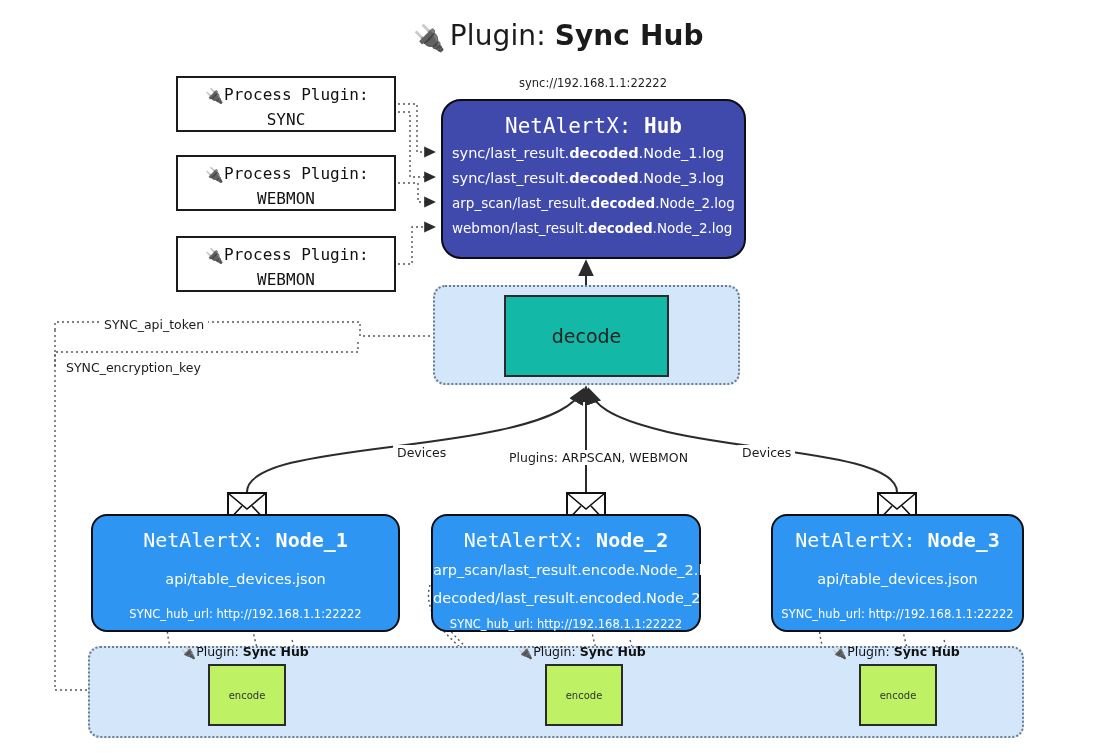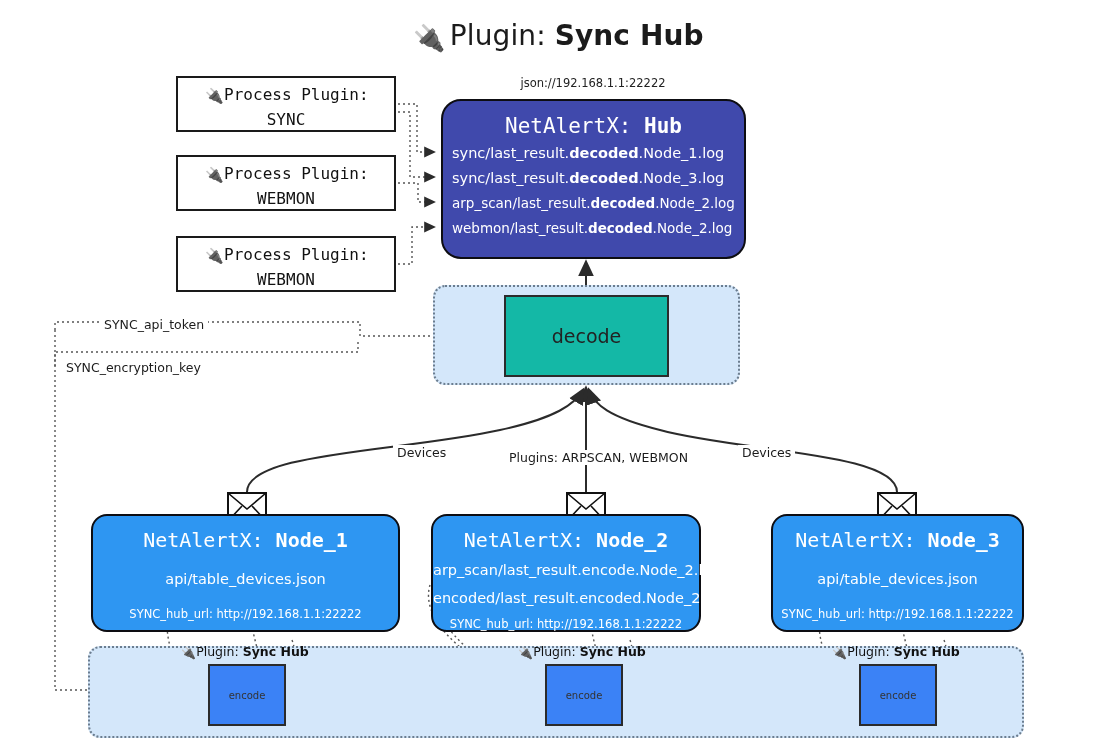--- a/index.html
+++ b/index.html
@@ -68,21 +68,21 @@
   .env{width:40px;height:30px;}
 
   
   #band{left:88px;top:646px;width:936px;height:92px;background:#D4E7FA;
         border:2px dotted #6b7d8f;border-radius:12px;}
   .pcluster{height:92px;}
   .pcluster .plabel{position:absolute;left:0;top:-2px;width:100%;text-align:center;
         font-size:12.5px;color:#111;white-space:nowrap;}
   .pcluster .plabel b{font-weight:700;}
   .pcluster .plabel .plug{font-size:12px;vertical-align:-1px;}
-  .encbox{position:absolute;top:18px;width:74px;height:58px;background:#3b82f6;
+  .encbox{position:absolute;top:18px;width:74px;height:58px;background:#bef264;
         border:2px solid #2b2b2b;display:flex;align-items:center;justify-content:center;
         font-size:10px;color:#333;font-family:"DejaVu Sans","Liberation Sans",sans-serif;}
   #pc1{left:145px;top:646px;width:200px;}
   #pc2{left:482px;top:646px;width:200px;}
   #pc3{left:796px;top:646px;width:200px;}
   #pc1 .encbox{left:63px;}
   #pc2 .encbox{left:63px;}
   #pc3 .encbox{left:63px;}
 
   
@@ -151,21 +151,21 @@
       <path d="M944,640 C952,660 938,676 914,680"></path>
       <path d="M897,600 C903,640 912,660 915,688"></path>
     </g>
   </svg>
 
   <div id="title" class="abs">
     <span class="plug">🔌</span><span class="t-light">Plugin:</span>
     <span class="t-bold">Sync Hub</span>
   </div>
 
-  <div id="hub-url" class="abs">json://192.168.1.1:22222</div>
+  <div id="hub-url" class="abs">sync://192.168.1.1:22222</div>
 
   <div id="hub" class="abs">
     <div class="hub-title">
       <span>NetAlertX:</span>
       <b>Hub</b>
     </div>
     <div class="hub-line">
       <span>sync/last_result.</span><b>decoded</b><span>.Node_1.log</span>
     </div>
     <div class="hub-line">
@@ -225,21 +225,21 @@
     <div class="n-line">api/table_devices.json</div>
     <div class="n-url">SYNC_hub_url: http://192.168.1.1:22222</div>
   </div>
 
   <div id="node2" class="abs nodebox">
     <div class="n-title">
       <span>NetAlertX:</span>
       <b>Node_2</b>
     </div>
     <div class="n-line">arp_scan/last_result.encode.Node_2.log</div>
-    <div class="n-line">encoded/last_result.encoded.Node_2.log</div>
+    <div class="n-line">decoded/last_result.encoded.Node_2.log</div>
     <div class="n-url">SYNC_hub_url: http://192.168.1.1:22222</div>
   </div>
 
   <div id="node3" class="abs nodebox">
     <div class="n-title">
       <span>NetAlertX:</span>
       <b>Node_3</b>
     </div>
     <div class="n-line">api/table_devices.json</div>
     <div class="n-url">SYNC_hub_url: http://192.168.1.1:22222</div>

